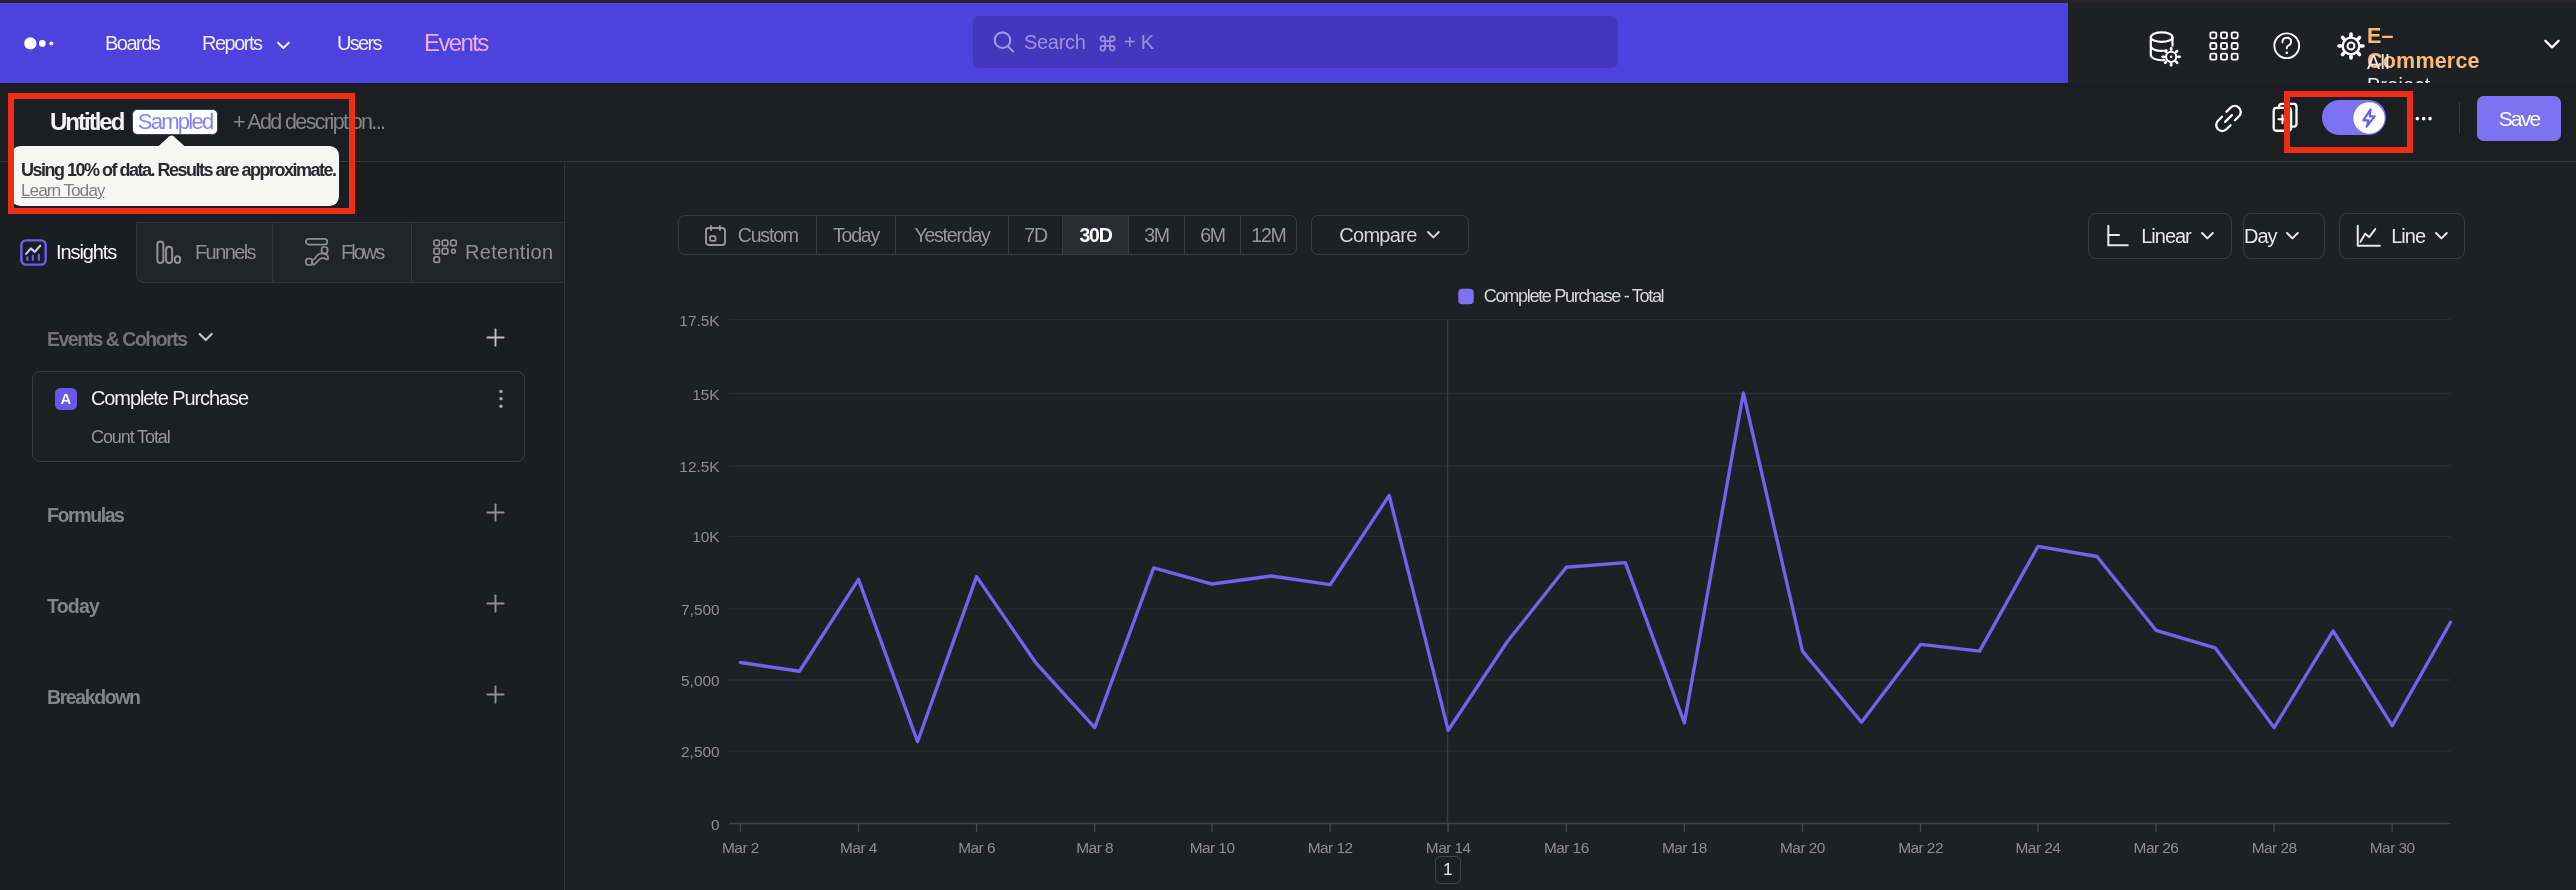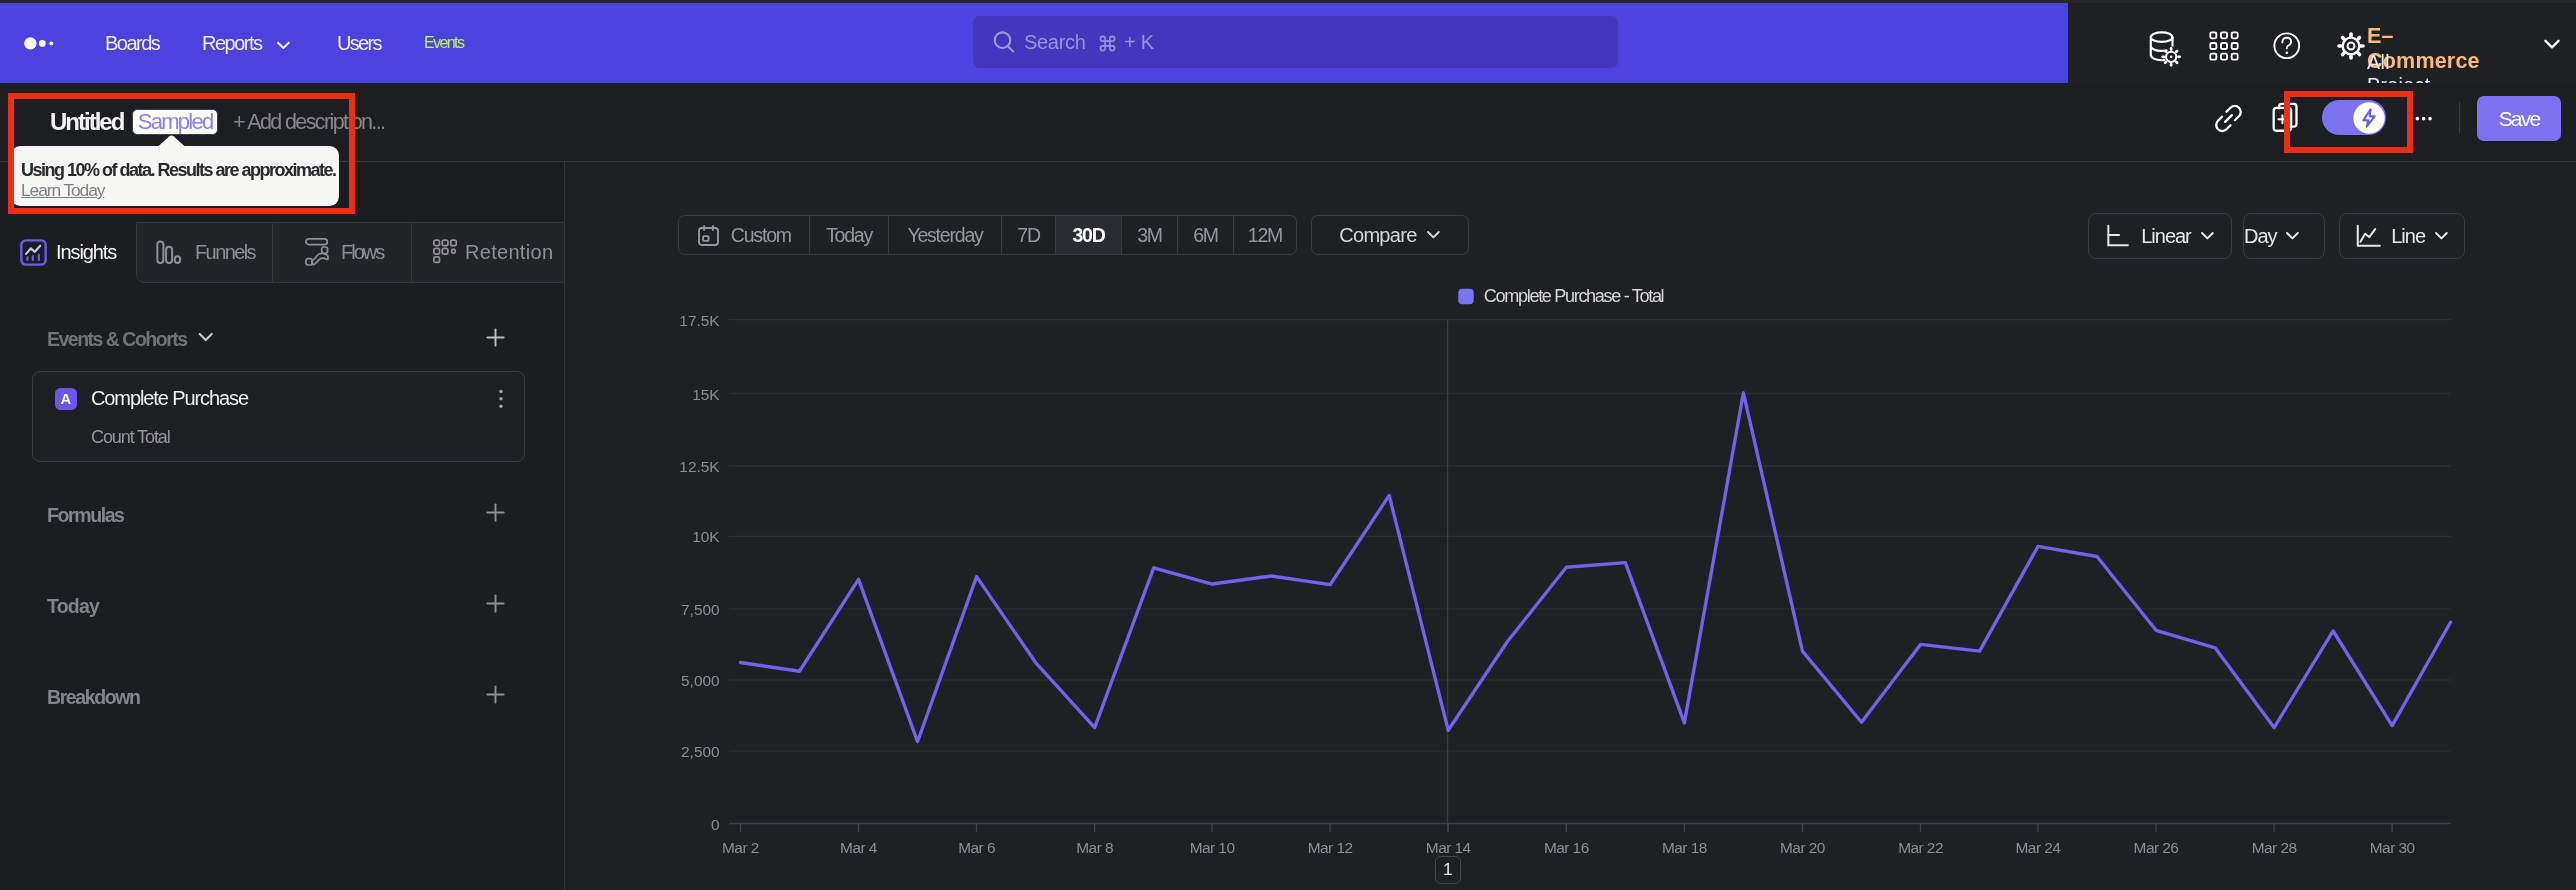--- a/index.html
+++ b/index.html
@@ -21,21 +21,21 @@
       <circle cx="15.5" cy="15.5" r="9.2" fill="#fff"></circle>
       <circle cx="33.5" cy="15.5" r="5" fill="#fff"></circle>
       <circle cx="47" cy="15.5" r="3" fill="#fff"></circle>
     </svg>
     <div class="abs cy" style="left:105px;top:0;height:80px;color:#EFEEFB;font-size:20px;letter-spacing:-1.5px;">Boards</div>
     <div class="abs cy" style="left:202px;top:0;height:80px;color:#EFEEFB;font-size:20px;letter-spacing:-1.5px;">Reports</div>
     <svg class="abs" style="left:276px;top:38px;" width="14.8" height="9.4" viewBox="0 0 22 14">
       <polyline points="3,2.5 11,10.5 19,2.5" fill="none" stroke="#EFEEFB" stroke-width="3" stroke-linecap="round" stroke-linejoin="round"></polyline>
     </svg>
     <div class="abs cy" style="left:337px;top:0;height:80px;color:#EFEEFB;font-size:20px;letter-spacing:-1.7px;">Users</div>
-    <div class="abs cy" style="left:424px;top:0;height:80px;color:#bef264;font-size:16px;letter-spacing:-1.6px;">Events</div>
+    <div class="abs cy" style="left:424px;top:0;height:80px;color:#f0abfc;font-size:24px;letter-spacing:-1.6px;">Events</div>
 
     <div class="abs" style="left:973px;top:12.7px;width:645px;height:52px;background:#4338BD;border-radius:6.7px;"></div>
     <svg class="abs" style="left:991px;top:27px;" width="27" height="27" viewBox="0 0 40 40">
       <circle cx="17" cy="15" r="11.5" fill="none" stroke="#A29ADF" stroke-width="3"></circle>
       <line x1="25" y1="24" x2="33" y2="32" stroke="#A29ADF" stroke-width="3" stroke-linecap="round"></line>
     </svg>
     <div class="abs cy" style="left:1024px;top:12.7px;height:52px;font-size:20px;letter-spacing:-0.3px;color:#9B93DB;">Search</div>
     <svg class="abs" style="left:1098px;top:31px;" width="19" height="19" viewBox="0 0 24 24">
         <path d="M15 6v12a3 3 0 1 0 3-3H6a3 3 0 1 0 3 3V6a3 3 0 1 0-3 3h12a3 3 0 1 0-3-3" fill="none" stroke="#9B93DB" stroke-width="2"></path>
       </svg>
@@ -231,21 +231,21 @@
     </svg>
     <div class="abs" style="left:47px;top:524px;color:#84848B;font-size:19.5px;letter-spacing:-1.4px;font-weight:bold;">Breakdown</div>
     <svg class="abs" style="left:486px;top:523px;" width="19" height="19" viewBox="0 0 28 28">
       <g stroke="#909096" stroke-width="2.8" stroke-linecap="round">
         <line x1="14" y1="2" x2="14" y2="26"></line>
           <line x1="2" y1="14" x2="26" y2="14"></line>
       </g>
     </svg>
   </div>
 
-  <div class="abs" style="left:678px;top:215px;width:619px;height:40px;border:1.3px solid #3A3B40;border-radius:6.7px;display:flex;color:#97979D;font-size:19.5px;letter-spacing:-1.2px;">
+  <div class="abs" style="left:678px;top:215px;width:619px;height:40px;border:1.3px solid #3A3B40;border-radius:6.7px;display:flex;color:#97979D;font-size:19.5px;letter-spacing:-1.2px;padding-left:7px;">
     <div class="cy" style="width:131px;justify-content:center;border-right:1.3px solid #3A3B40;">
       <svg width="23" height="23" viewBox="0 0 34 34" style="margin-right:10.7px;">
         <g fill="none" stroke="#97979D" stroke-width="2.8">
           <rect x="3" y="6" width="28" height="25" rx="4"></rect>
           <line x1="10.5" y1="2" x2="10.5" y2="10"></line>
             <line x1="23.5" y1="2" x2="23.5" y2="10"></line>
           <rect x="9" y="18" width="8" height="7" rx="1.5"></rect>
         </g>
       </svg>
       Custom

